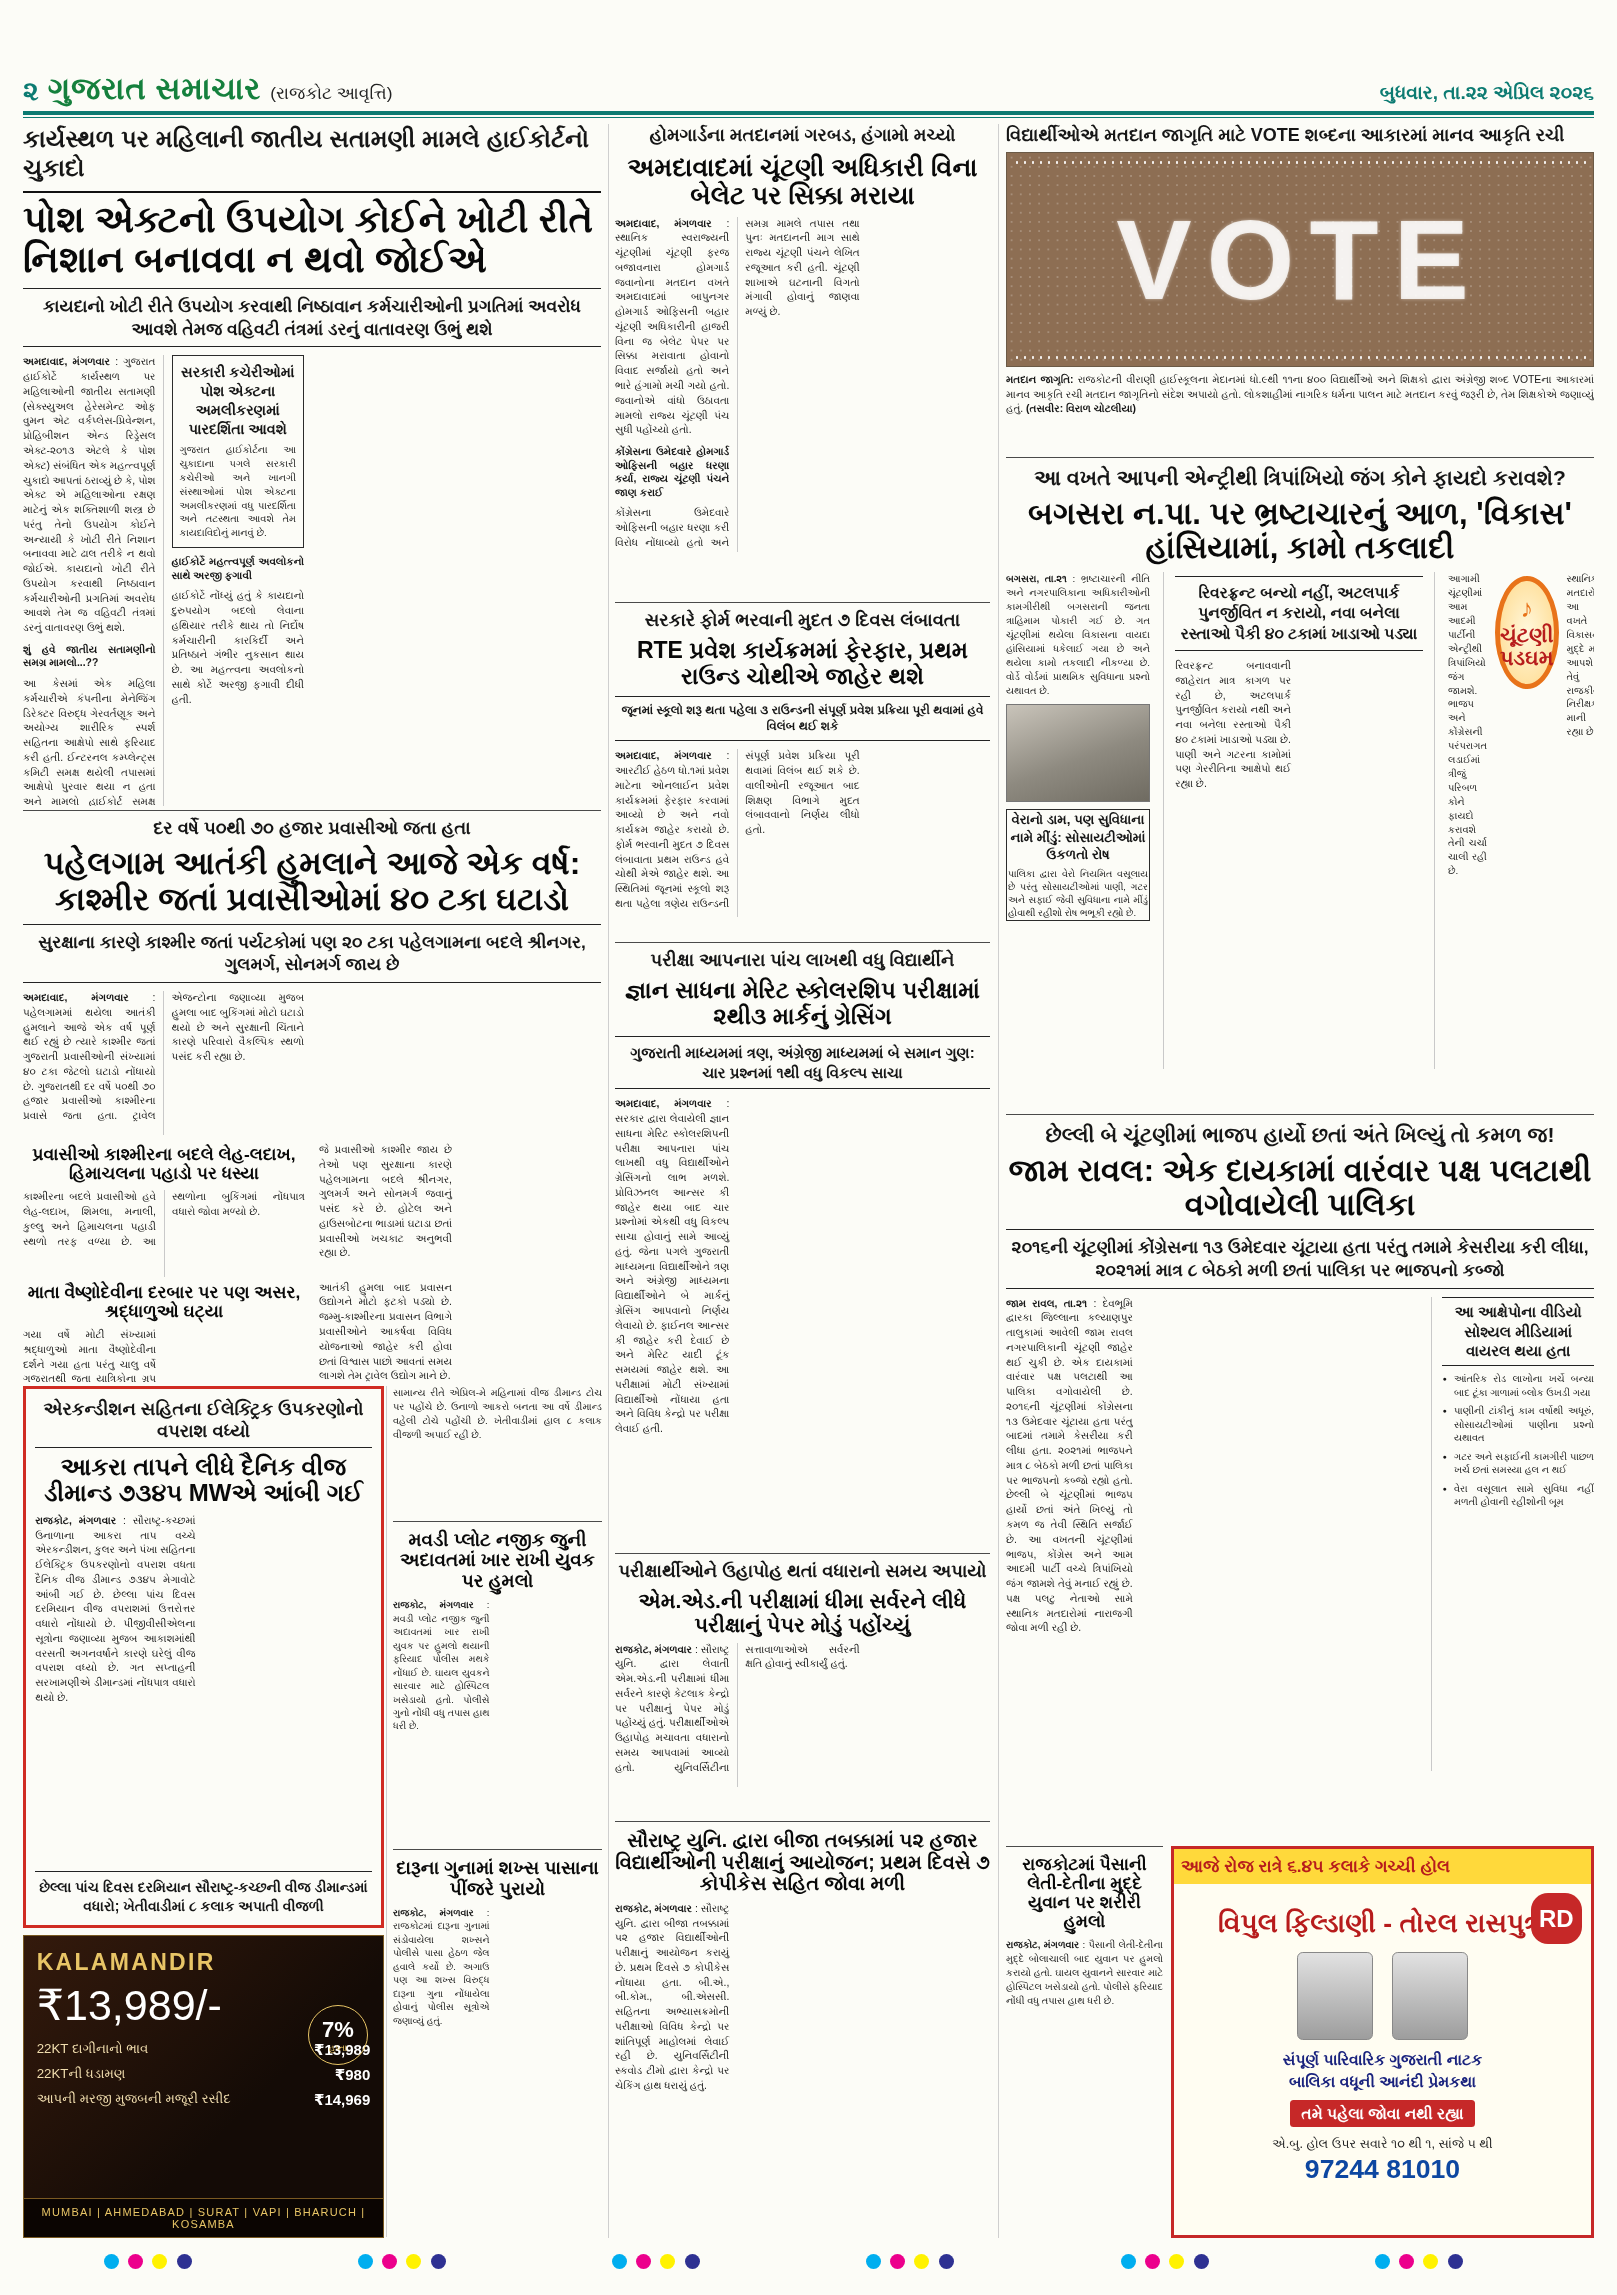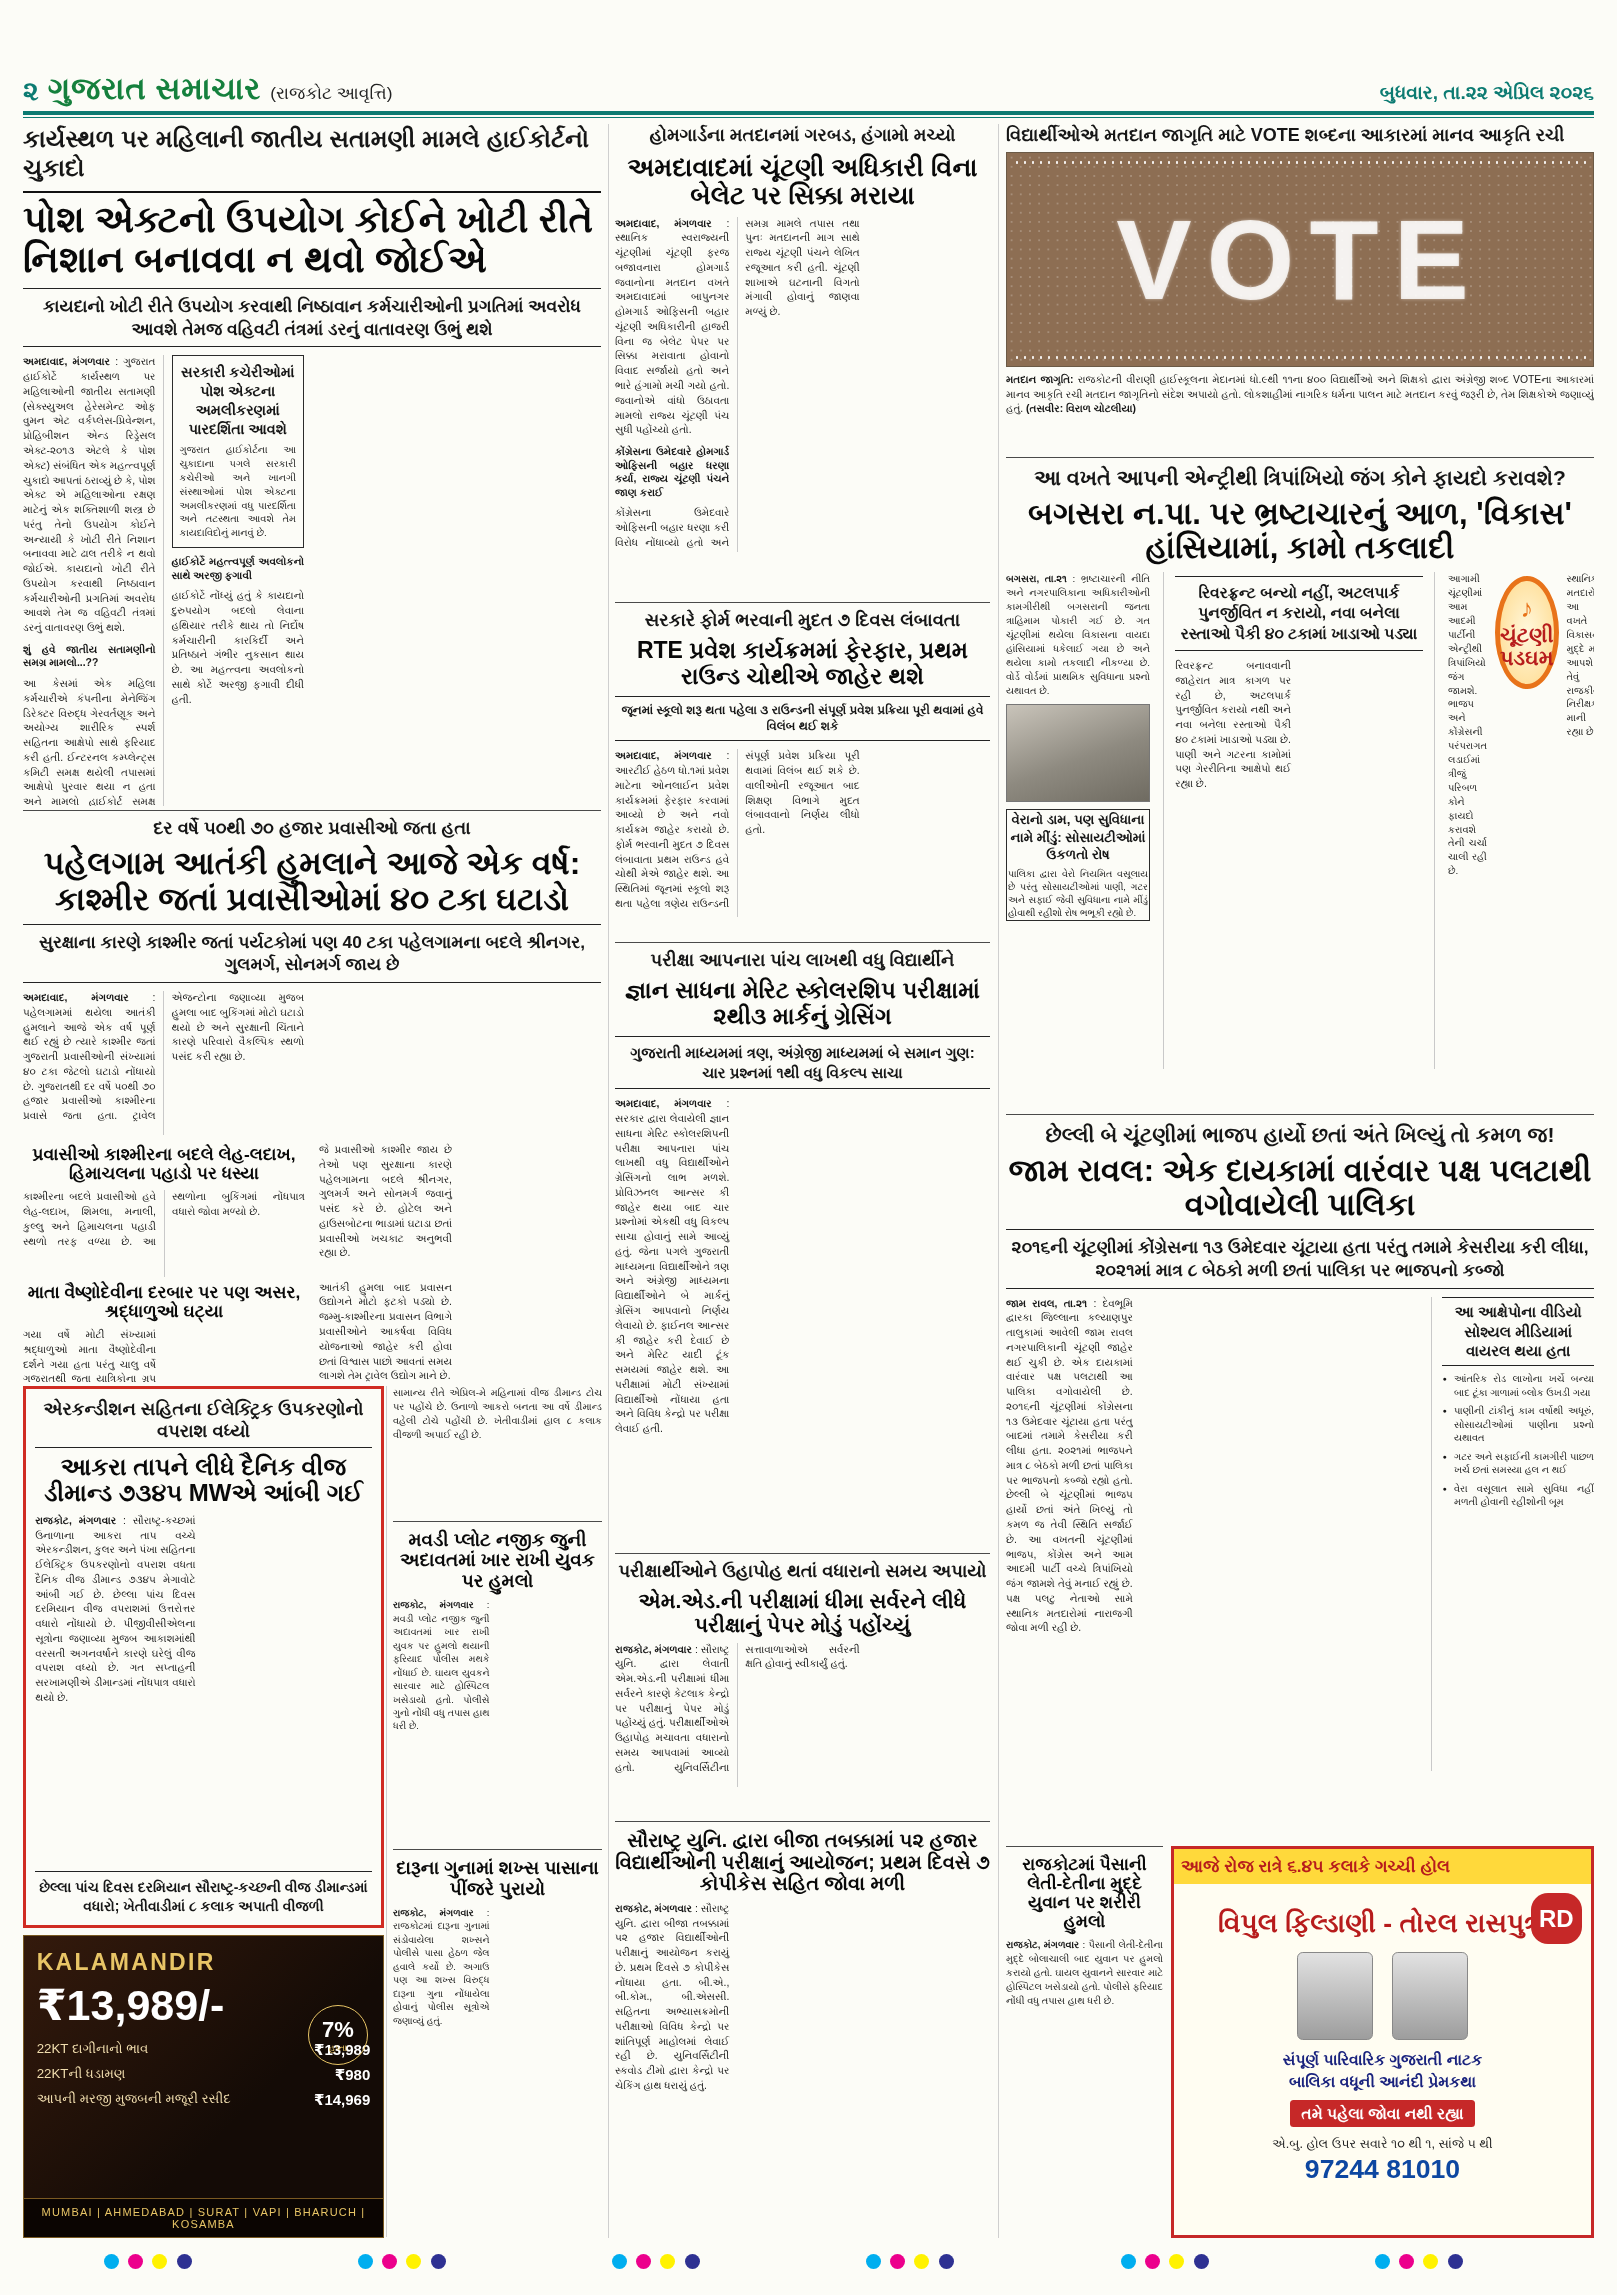--- a/index.html
+++ b/index.html
@@ -80,21 +80,21 @@
   .redbox{border:3.5px solid #d02c23;padding:9.2px;height:100%;display:flex;flex-direction:column}
   .redbox .kick{border-bottom:1.7px solid #232323;margin-bottom:3.5px}
   .strip{border-top:1.7px solid #232323;margin-top:auto;font-weight:800;text-align:center;
          font-size:14px;line-height:1.35;padding-top:5.8px}
 
   
   .kala{position:relative;background:linear-gradient(135deg,#341a0c,#140b06 60%);
         border:1.2px solid #7a5a22;display:flex;flex-direction:column;color:#f0ddae}
   .kala-top{display:flex;align-items:flex-end;gap:15px;padding:12.7px 12.7px 3.5px}
   .kala-brand{font-size:23px;font-weight:800;letter-spacing:2.3px;color:#e8c566}
-  .kala-price{font-size:43px;font-weight:700;color:#ffffff;padding:1.2px 12.7px 0}
+  .kala-price{font-size:43px;font-weight:400;color:#ffffff;padding:1.2px 12.7px 0}
   .kala-rows{padding:3.5px 12.7px;flex:1}
   .kala-row{display:flex;justify-content:space-between;font-size:13.3px;margin:7px 0}
   .kala-row b{color:#fff;font-size:15px}
   .kala-disc{position:absolute;right:15px;top:69px;width:60px;height:60px;border-radius:50%;
              border:1.7px solid #e8c566;display:flex;flex-direction:column;align-items:center;
              justify-content:center;font-size:22px;font-weight:800;color:#fff}
   .kala-disc small{font-size:9.2px;font-weight:400;color:#e8c566}
   .kala-cities{background:#0b0502;color:#e8c566;text-align:center;font-size:11px;
                letter-spacing:1.2px;padding:7px 0;border-top:0.6px solid #7a5a22}
 
@@ -205,21 +205,21 @@
           <span>પડઘમ</span>
         </div>
         <p class="body" style="font-size:9.8px">સ્થાનિક મતદારો આ વખતે વિકાસના મુદ્દે મત આપશે તેવું રાજકીય નિરીક્ષકો માની રહ્યા છે.</p>
       </div>
     </div>
   </section>
 
   <section class="art topline" style="left:23px;top:810px;width:578px;height:572px">
     <div class="kick">દર વર્ષે ૫૦થી ૭૦ હજાર પ્રવાસીઓ જતા હતા</div>
     <h2 class="hl center" style="font-size:32px">પહેલગામ આતંકી હુમલાને આજે એક વર્ષ: કાશ્મીર જતાં પ્રવાસીઓમાં ૪૦ ટકા ઘટાડો</h2>
-    <div class="sub">સુરક્ષાના કારણે કાશ્મીર જતાં પર્યટકોમાં પણ 40 ટકા પહેલગામના બદલે શ્રીનગર, ગુલમર્ગ, સોનમર્ગ જાય છે</div>
+    <div class="sub">સુરક્ષાના કારણે કાશ્મીર જતાં પર્યટકોમાં પણ ૨૦ ટકા પહેલગામના બદલે શ્રીનગર, ગુલમર્ગ, સોનમર્ગ જાય છે</div>
     <div class="body cols-4" style="height:144px">
       <p><span class="dl">અમદાવાદ, મંગળવાર</span> : <span>પહેલગામમાં થયેલા આતંકી હુમલાને આજે એક વર્ષ પૂર્ણ થઈ રહ્યું છે ત્યારે કાશ્મીર જતાં ગુજરાતી પ્રવાસીઓની સંખ્યામાં ૪૦ ટકા જેટલો ઘટાડો નોંધાયો છે. ગુજરાતથી દર વર્ષે ૫૦થી ૭૦ હજાર પ્રવાસીઓ કાશ્મીરના પ્રવાસે જતા હતા. ટ્રાવેલ એજન્ટોના જણાવ્યા મુજબ હુમલા બાદ બુકિંગમાં મોટો ઘટાડો થયો છે અને સુરક્ષાની ચિંતાને કારણે પરિવારો વૈકલ્પિક સ્થળો પસંદ કરી રહ્યા છે.</span></p>
     </div>
     <div style="display:flex;gap:14px;margin-top:8px;height:133px">
       <div style="flex:1">
         <h3 class="hl center" style="font-size:17.3px">પ્રવાસીઓ કાશ્મીરના બદલે લેહ-લદાખ, હિમાચલના પહાડો પર ધસ્યા</h3>
         <div class="body cols-2" style="height:87px">કાશ્મીરના બદલે પ્રવાસીઓ હવે લેહ-લદાખ, શિમલા, મનાલી, કુલ્લુ અને હિમાચલના પહાડી સ્થળો તરફ વળ્યા છે. આ સ્થળોના બુકિંગમાં નોંધપાત્ર વધારો જોવા મળ્યો છે.</div>
       </div>
       <div style="flex:1" class="body cols-2">જે પ્રવાસીઓ કાશ્મીર જાય છે તેઓ પણ સુરક્ષાના કારણે પહેલગામના બદલે શ્રીનગર, ગુલમર્ગ અને સોનમર્ગ જવાનું પસંદ કરે છે. હોટેલ અને હાઉસબોટના ભાડામાં ઘટાડા છતાં પ્રવાસીઓ ખચકાટ અનુભવી રહ્યા છે.</div>
     </div>

